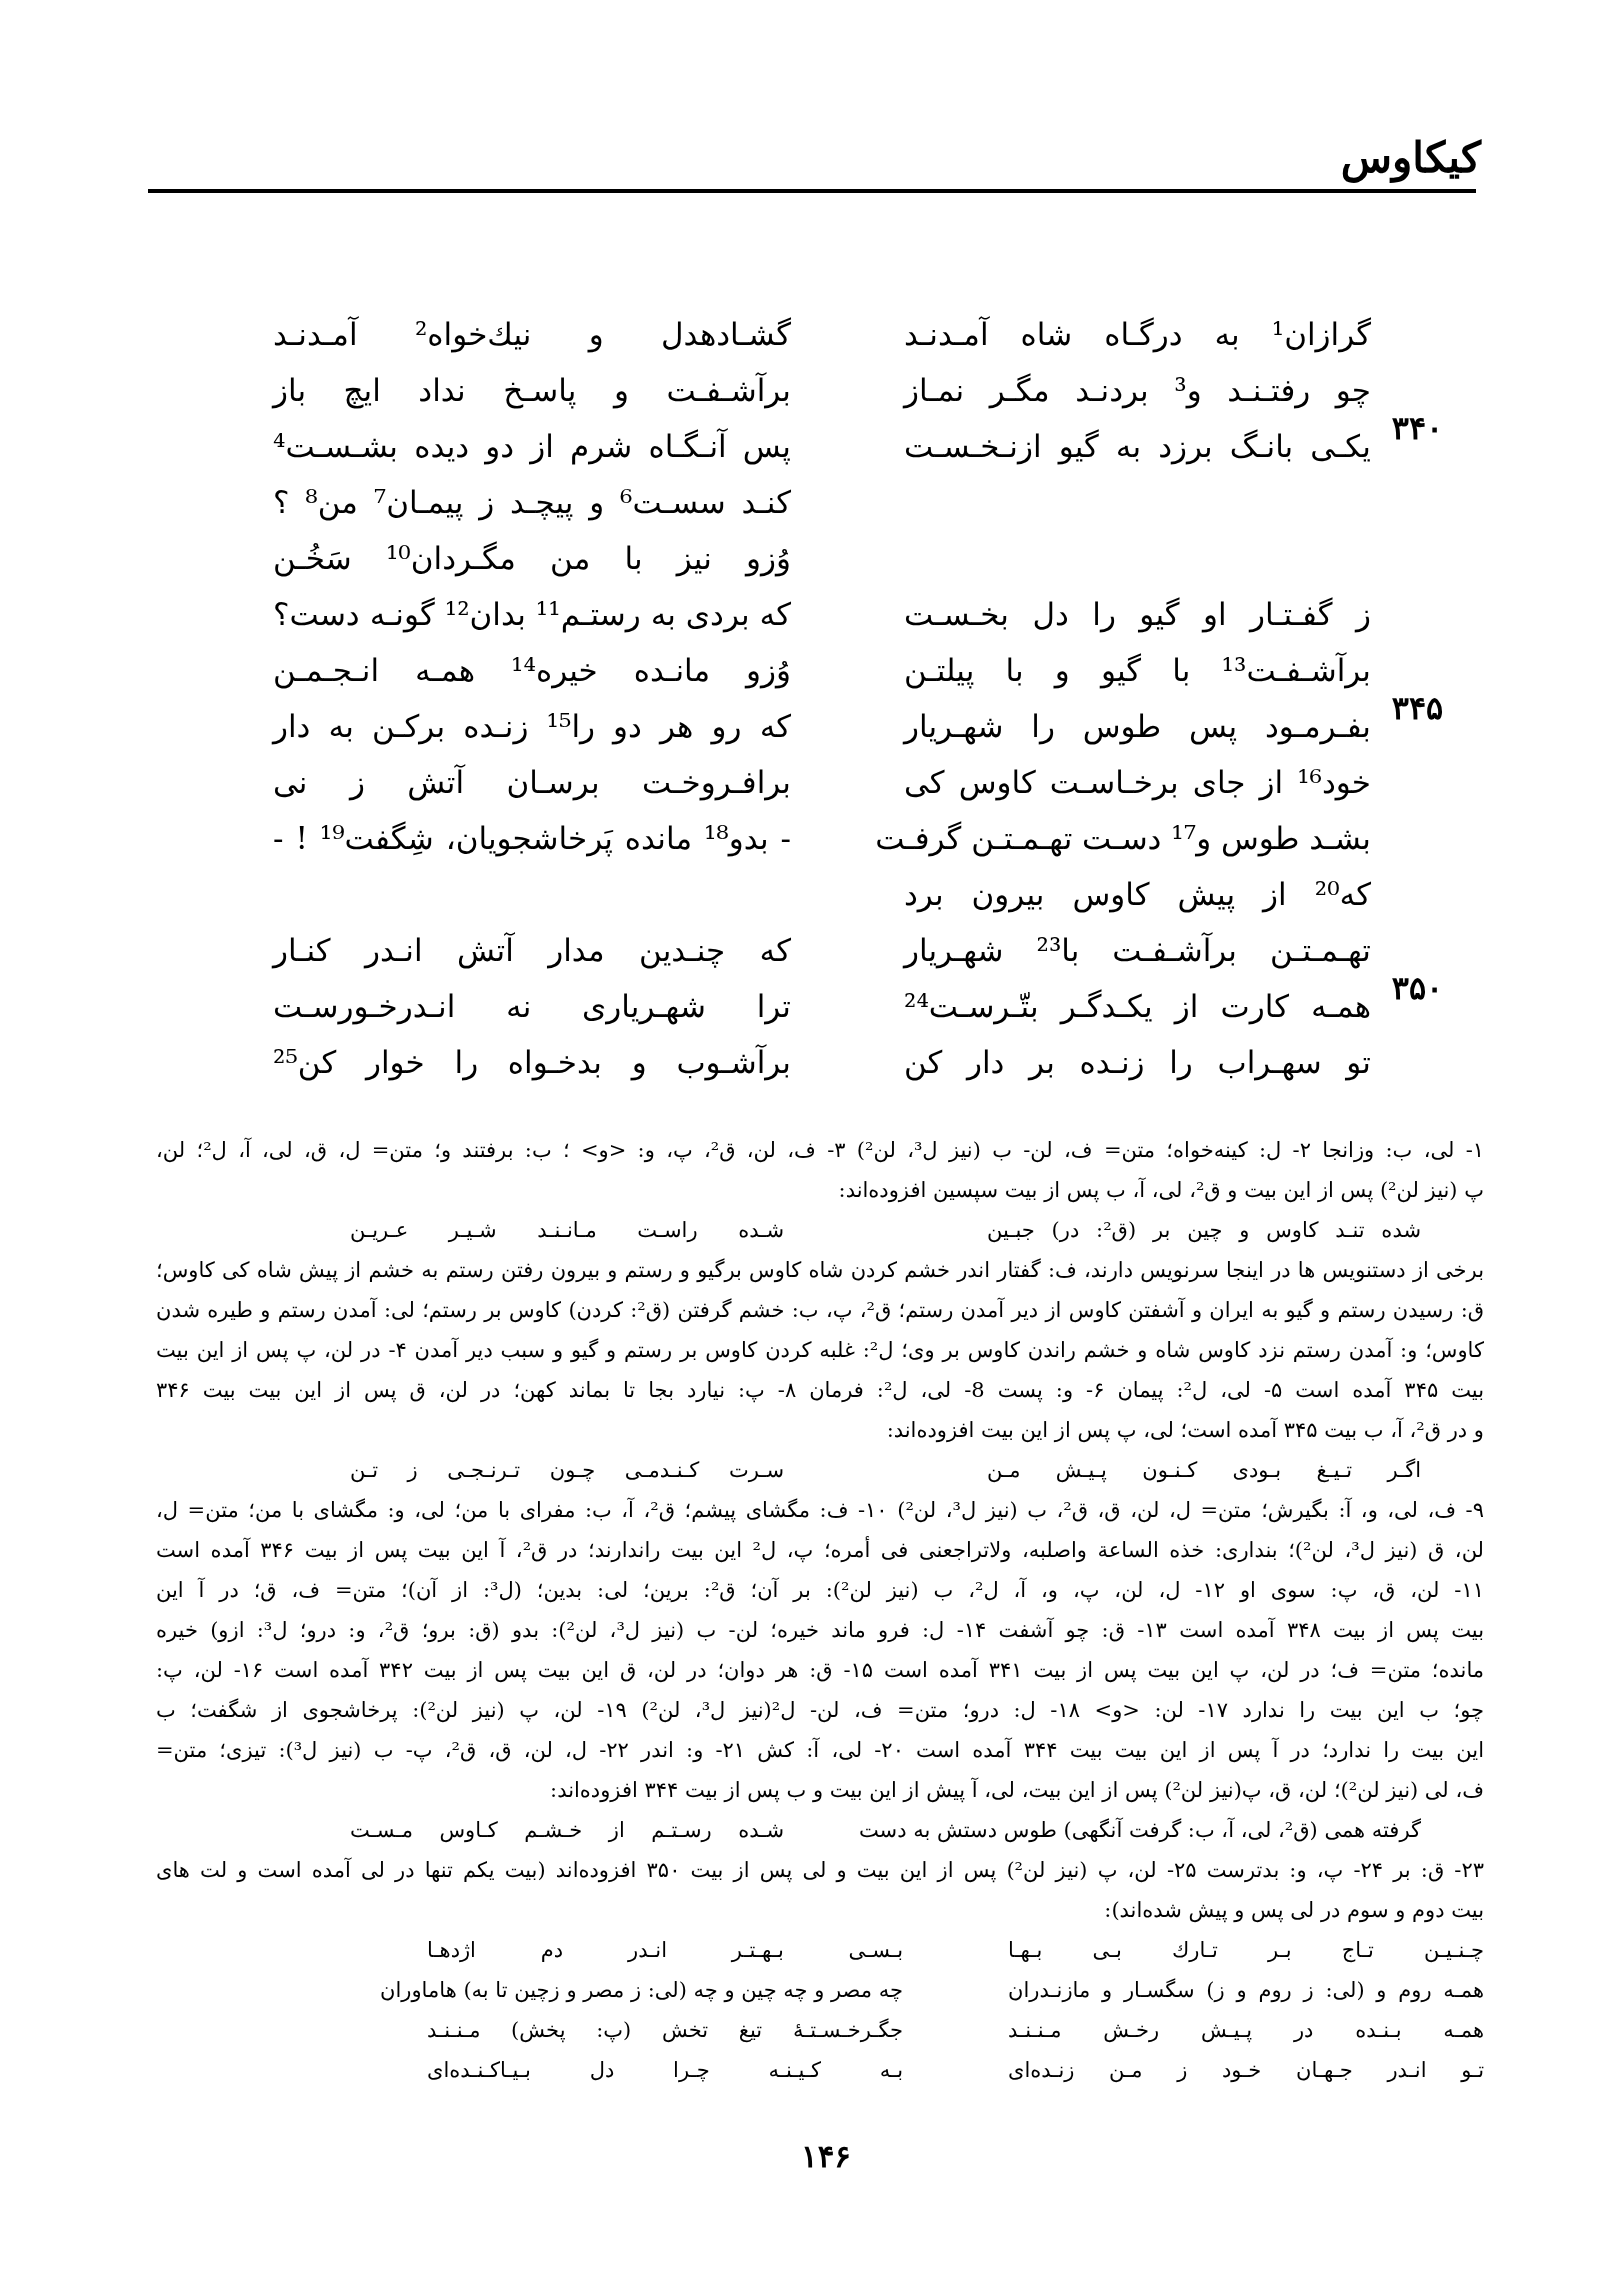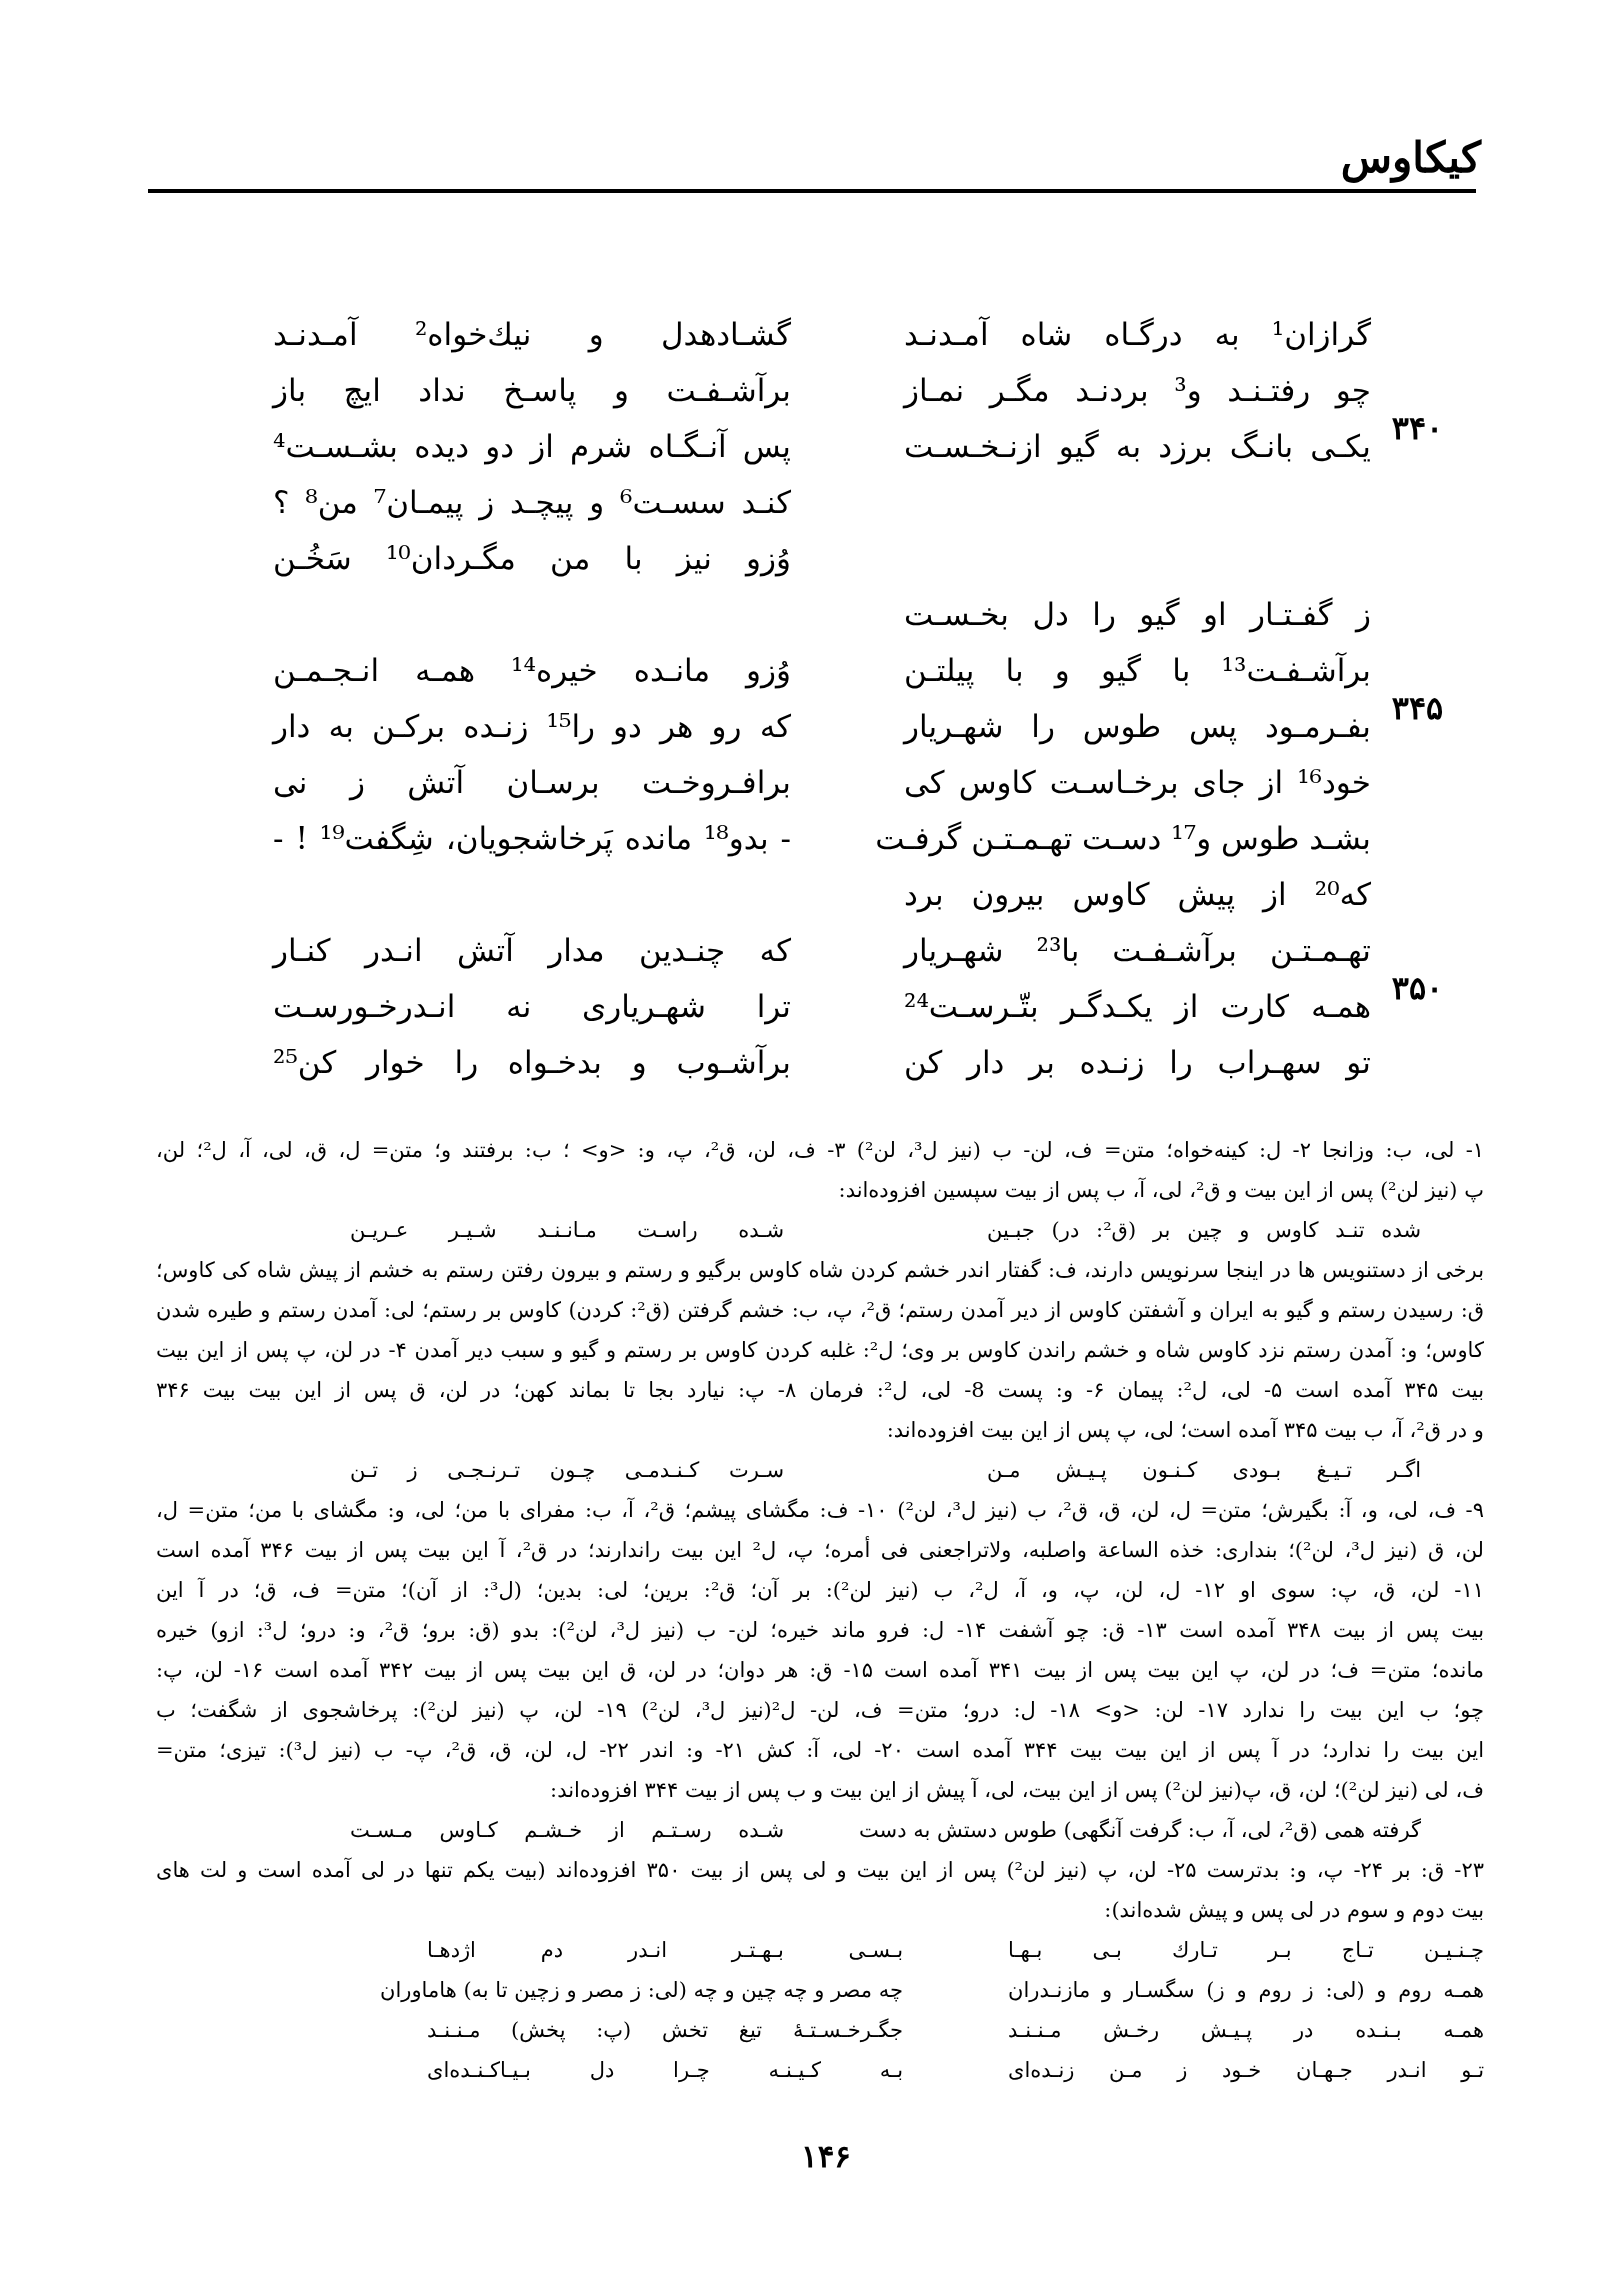--- a/index.html
+++ b/index.html
@@ -70,20 +70,21 @@
     <span class="verse-num"></span>
     <span class="hemi hemi-left">کنـد سسـت⁶ و پیچـد ز پیمـان⁷ من⁸ ؟</span>
   </div>
   <div class="verse-row" style="top:224px">
     <span class="verse-num"></span>
     <span class="hemi hemi-left">وُزو نیز با من مگـردان¹⁰ سَخُـن</span>
   </div>
   <div class="verse-row" style="top:280px">
     <span class="verse-num"></span>
     <span class="hemi hemi-right">ز گفـتـار او گیو را دل بخـسـت</span>
+    <span class="hemi hemi-left">که بردی به رستـم¹¹ بدان¹² گونـه دست؟</span>
   </div>
   <div class="verse-row" style="top:336px">
     <span class="verse-num">۳۴۵</span>
     <span class="hemi hemi-right">برآشـفـت¹³ با گیو و با پیلتـن</span>
     <span class="hemi hemi-left">وُزو مانـده خیره¹⁴ همـه انـجـمـن</span>
   </div>
   <div class="verse-row" style="top:392px">
     <span class="verse-num"></span>
     <span class="hemi hemi-right">بفـرمـود پس طوس را شهـریار</span>
     <span class="hemi hemi-left">که رو هر دو را¹⁵ زنـده برکـن به دار</span>

